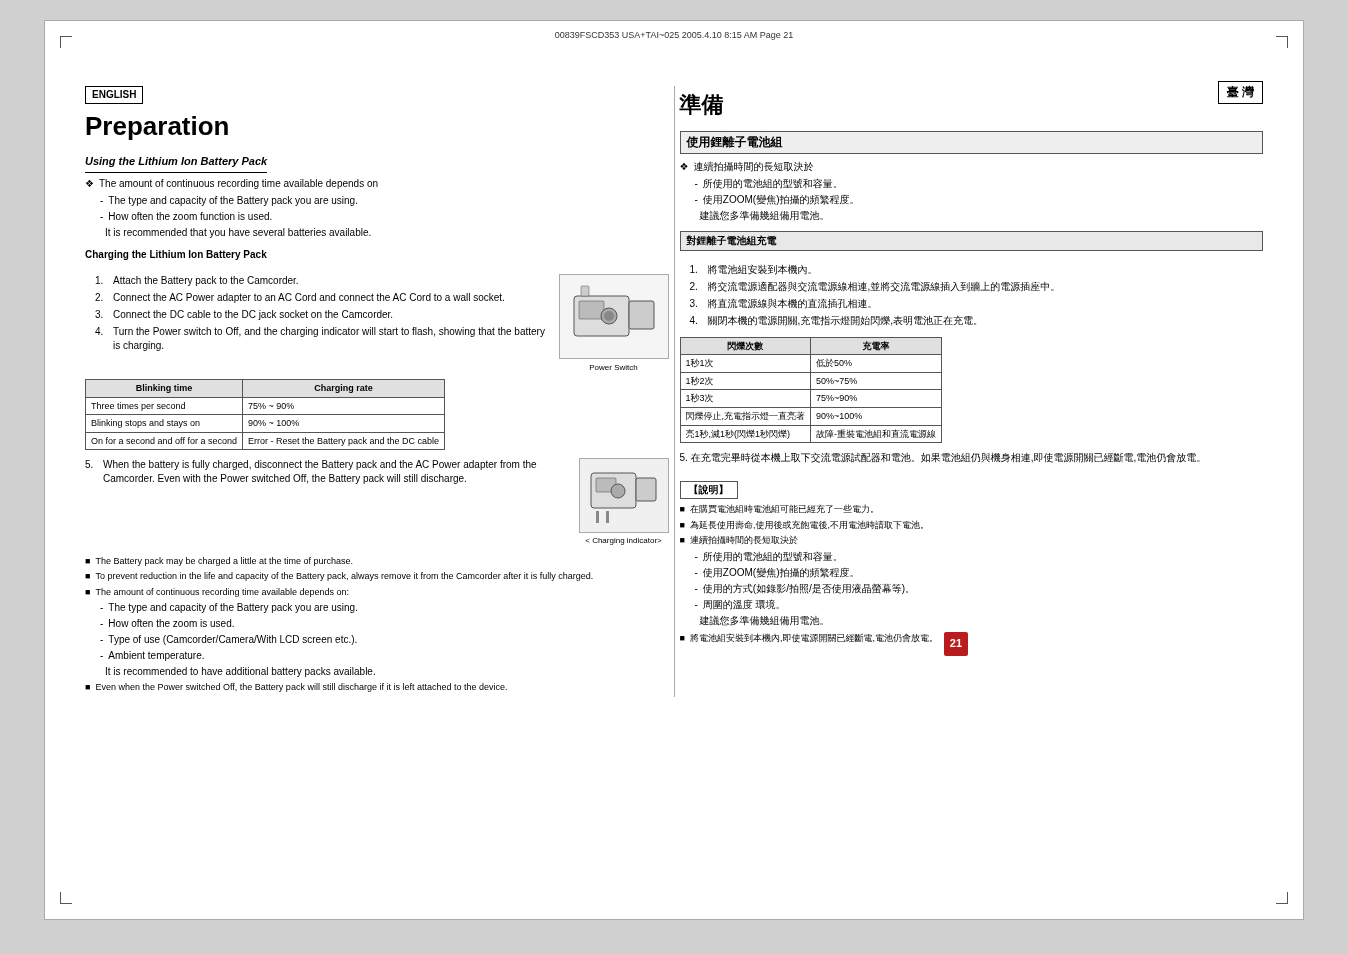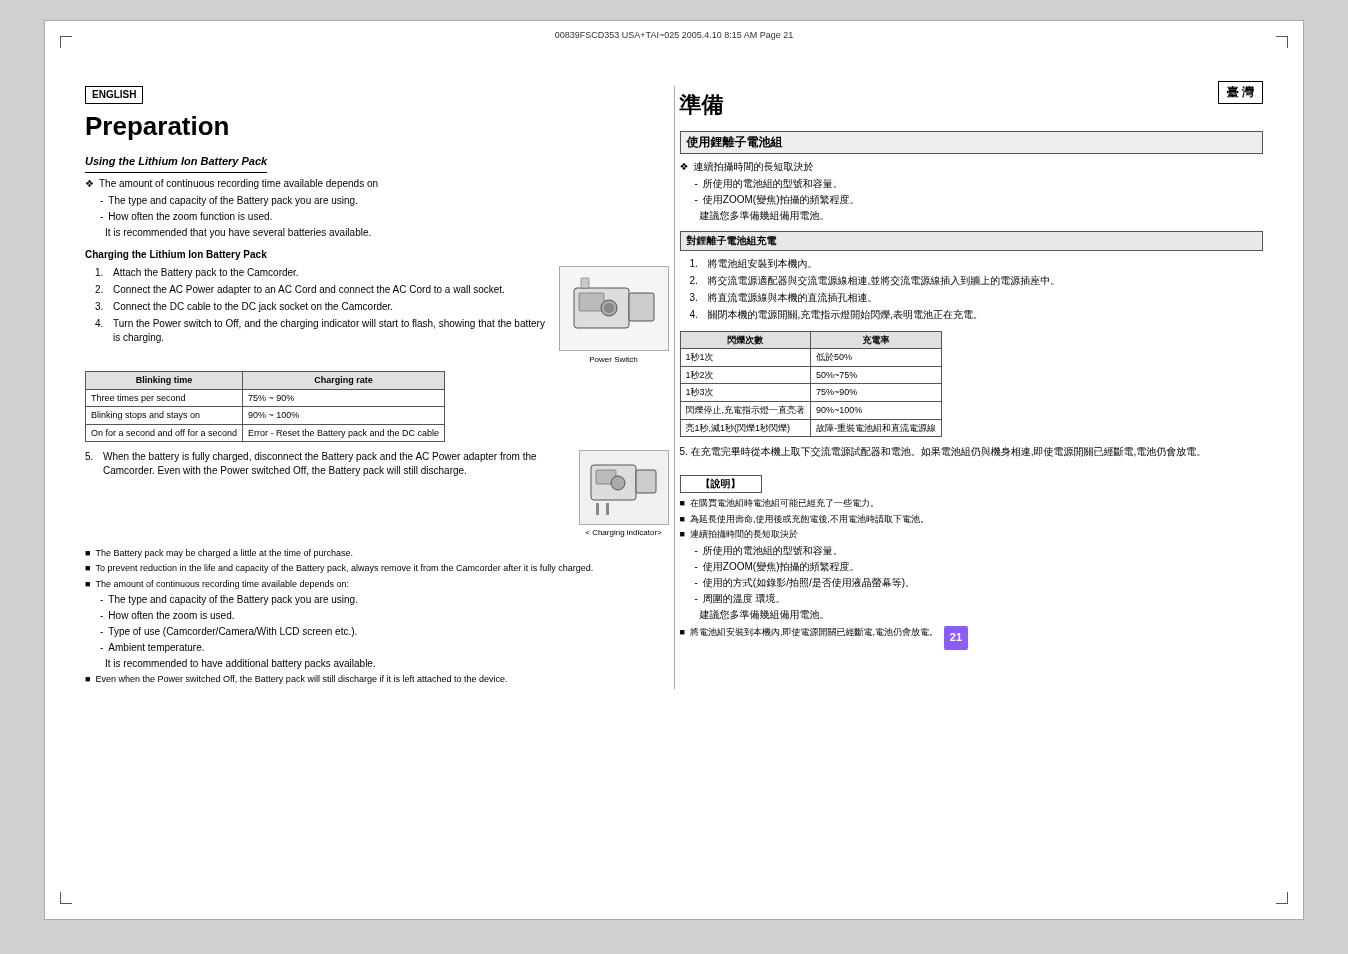--- a/index.html
+++ b/index.html
@@ -121,21 +121,21 @@
       font-size: 10px;
     }
     .sub-bullet-sym {
       margin-right: 5px;
       flex-shrink: 0;
     }
     .charging-section-title {
       font-weight: bold;
       font-size: 10px;
       margin-top: 8px;
-      margin-bottom: 4px;
+      margin-bottom: 12px;
     }
     .numbered-list {
       margin-left: 10px;
     }
     .numbered-item {
       display: flex;
       margin-bottom: 3px;
       font-size: 10px;
     }
     .num-sym {
@@ -179,36 +179,36 @@
     }
     .step5-area {
       display: flex;
       gap: 10px;
       margin: 8px 0;
     }
     .zh-notes-title {
       font-size: 10px;
       font-weight: bold;
       border: 1px solid #555;
-      padding: 1px 20px;
+      padding: 1px 8px;
       display: inline-block;
       margin: 8px 0 4px 0;
     }
     .divider-v {
       width: 1px;
       background: #aaa;
       margin: 0 5px;
     }
     .page-num-badge {
       display: inline-flex;
       align-items: center;
       justify-content: center;
       width: 24px;
       height: 24px;
-      background: #8b5cf6;
+      background: #b91c1c;
       color: #fff;
       font-size: 11px;
       font-weight: bold;
       border-radius: 2px;
       vertical-align: middle;
     }
   </style>
 </head>
 <body>
 

